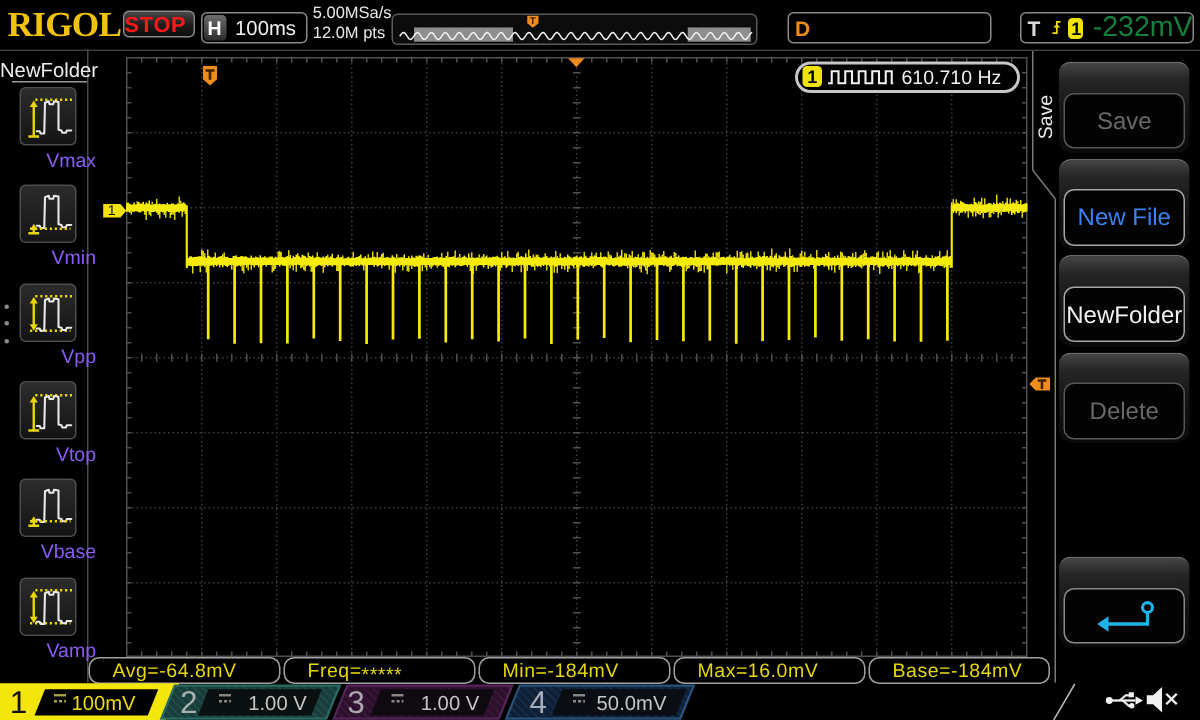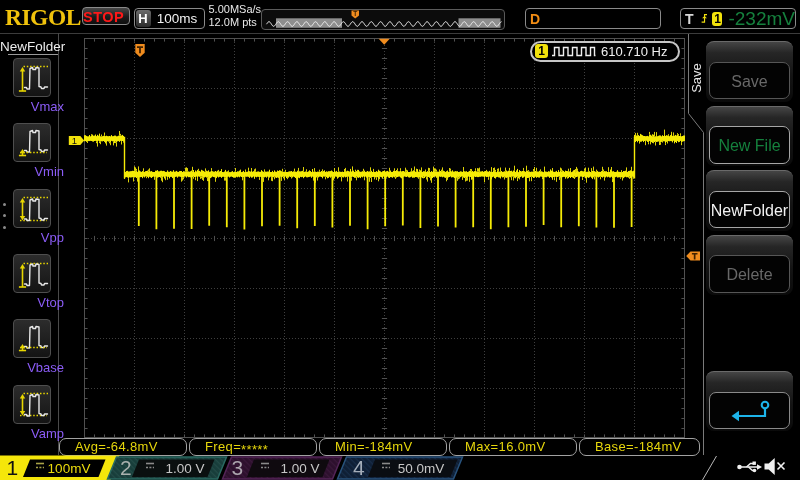--- a/index.html
+++ b/index.html
@@ -162,21 +162,21 @@
   </div>
 <div class="meas" style="left:59px;width:127.5px">Avg=-64.8mV</div>
 <div class="meas" style="left:189px;width:127.5px">Freq=<span style="position:relative;top:2.5px">*****</span></div>
 <div class="meas" style="left:319px;width:127.5px">Min=-184mV</div>
 <div class="meas" style="left:449px;width:127.5px">Max=16.0mV</div>
 <div class="meas" style="left:579px;width:121px">Base=-184mV</div>
 <div id="rsave">Save</div>
 <div class="skey" style="top:41px"></div>
 <div class="skin" style="top:61.5px;border-color:#565656;color:#686868">Save</div>
 <div class="skey" style="top:105.5px"></div>
-<div class="skin" style="top:126px;border-color:#a6a6a6;color:#15803d">New File</div>
+<div class="skin" style="top:126px;border-color:#a6a6a6;color:#3b82f6">New File</div>
 <div class="skey" style="top:170px"></div>
 <div class="skin" style="top:190.5px;border-color:#a6a6a6;color:#f2f2f2">NewFolder</div>
 <div class="skey" style="top:234.5px"></div>
 <div class="skin" style="top:255px;border-color:#565656;color:#686868">Delete</div>
 <div class="skey" style="top:371px;height:60px"></div>
 <div class="skin" style="top:391.5px;border-color:#8a8a8a"><svg width="81" height="36" viewBox="0 0 81 36">
       <path d="M28 23H55V15.5" fill="none" stroke="#1db4ea" stroke-width="2.2"></path>
       <path d="M21.5 23l7.5 -5.2v10.4z" fill="#1db4ea"></path>
       <circle cx="55" cy="12" r="3.3" fill="none" stroke="#1db4ea" stroke-width="2.1"></circle>
     </svg></div>

